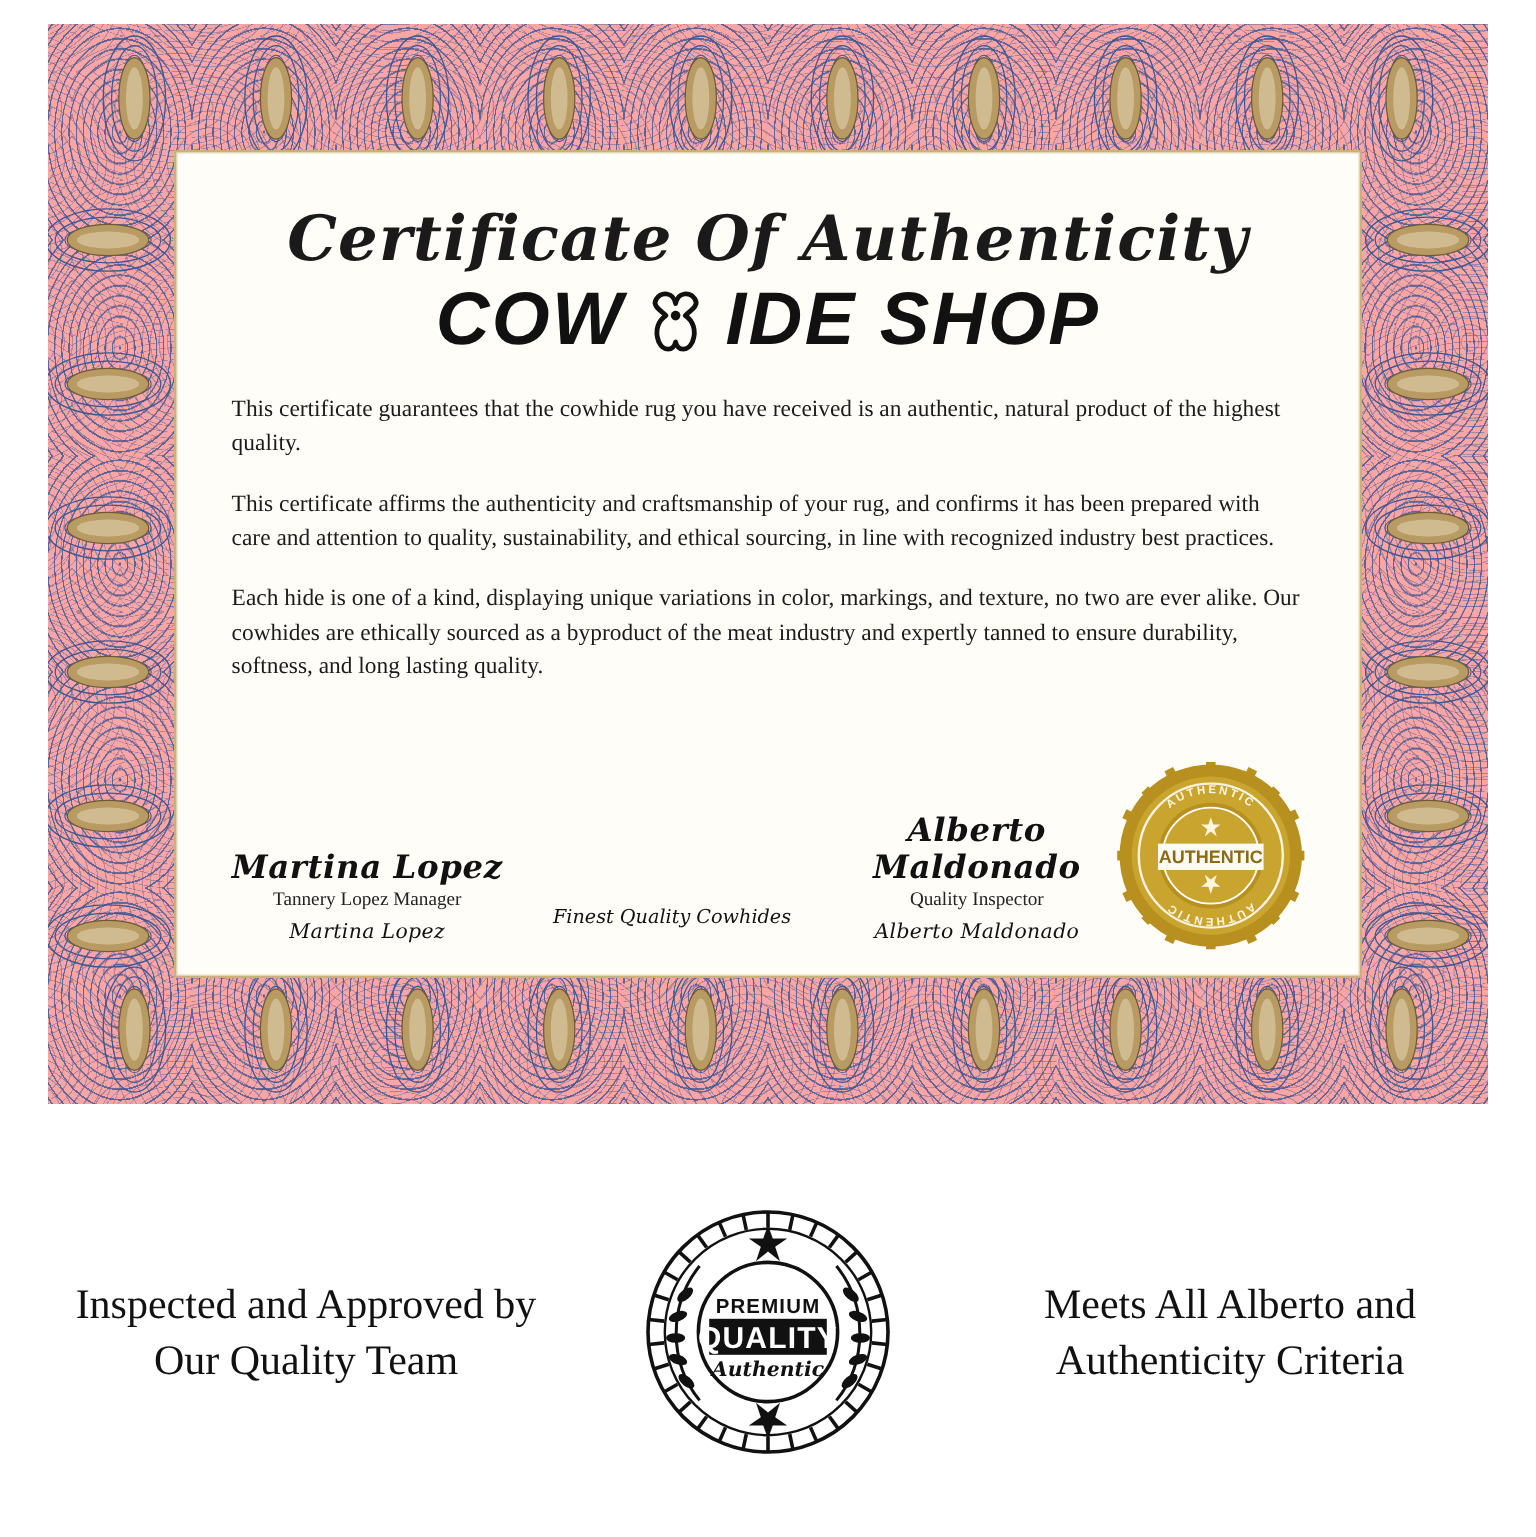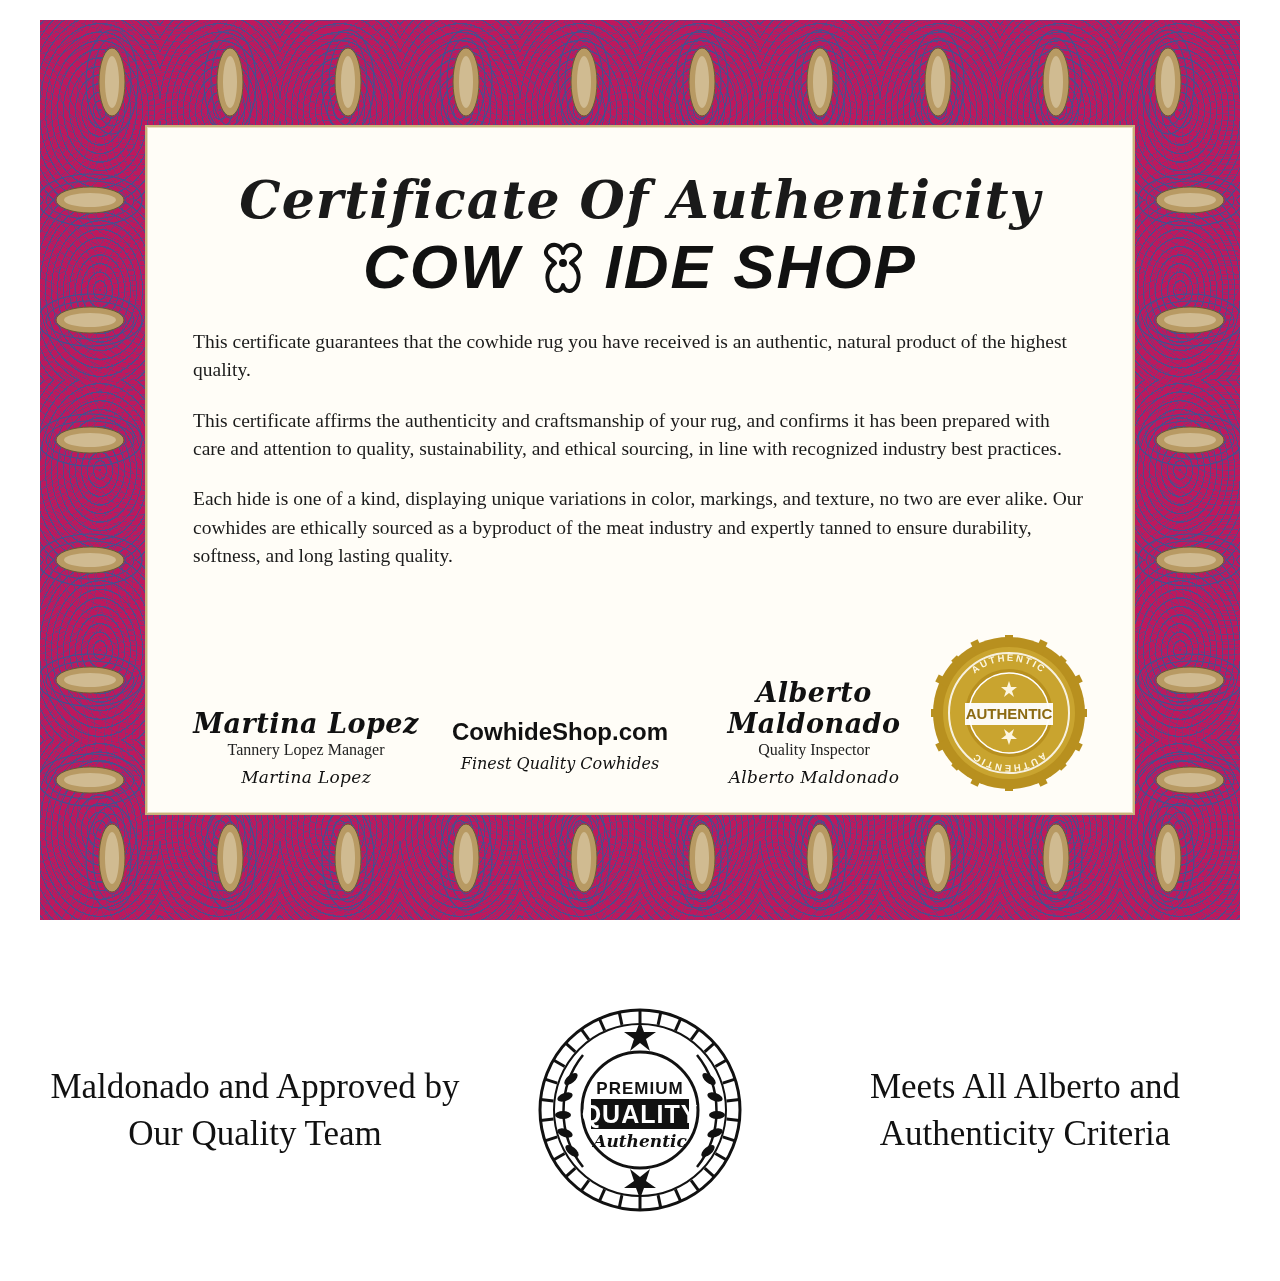--- a/index.html
+++ b/index.html
@@ -15,21 +15,21 @@
     overflow: hidden;
   }
 
   
   .certificate {
     position: absolute;
     left: 40px;
     top: 20px;
     width: 1200px;
     height: 900px;
-    background: #be185d;
+    background: #fca5a5;
     box-sizing: border-box;
   }
 
   
   .guilloche {
     position: absolute;
     inset: 0;
     background:
       repeating-radial-gradient(ellipse 42px 60px at 50% 50%,
         rgba(58,86,148,0.85) 0 1px, rgba(255,255,255,0) 1px 6px),
@@ -327,21 +327,20 @@
 
     <div class="sig-area">
 
       <div class="sig-block">
         <div class="sig-name">Martina Lopez</div>
         <div class="sig-role">Tannery Lopez Manager</div>
         <div class="sig-hand">Martina Lopez</div>
       </div>
 
       <div class="center-block">
-        <div class="center-url">CowhideShop.com</div>
         <div class="center-tag">Finest Quality Cowhides</div>
       </div>
 
       <div class="sig-block">
         <div class="sig-name">Alberto Maldonado</div>
         <div class="sig-role">Quality Inspector</div>
         <div class="sig-hand">Alberto Maldonado</div>
       </div>
 
       <div class="gold-seal">
@@ -382,21 +381,21 @@
           </g>
         </svg>
       </div>
 
     </div>
   </div>
 </div>
 
 <div class="footer">
 
-  <div class="footer-text">Maldonado and Approved by Our Quality Team</div>
+  <div class="footer-text">Inspected and Approved by Our Quality Team</div>
 
   <div class="quality-badge">
     <svg viewBox="0 0 210 230" width="210" height="230">
 
       <g>
         <circle cx="105" cy="115" r="100" fill="none" stroke="#111" stroke-width="3"></circle>
         <g stroke="#111" stroke-width="3">
           <g id="ticks">
             <line x1="105" y1="15" x2="105" y2="28"></line>
           </g>

